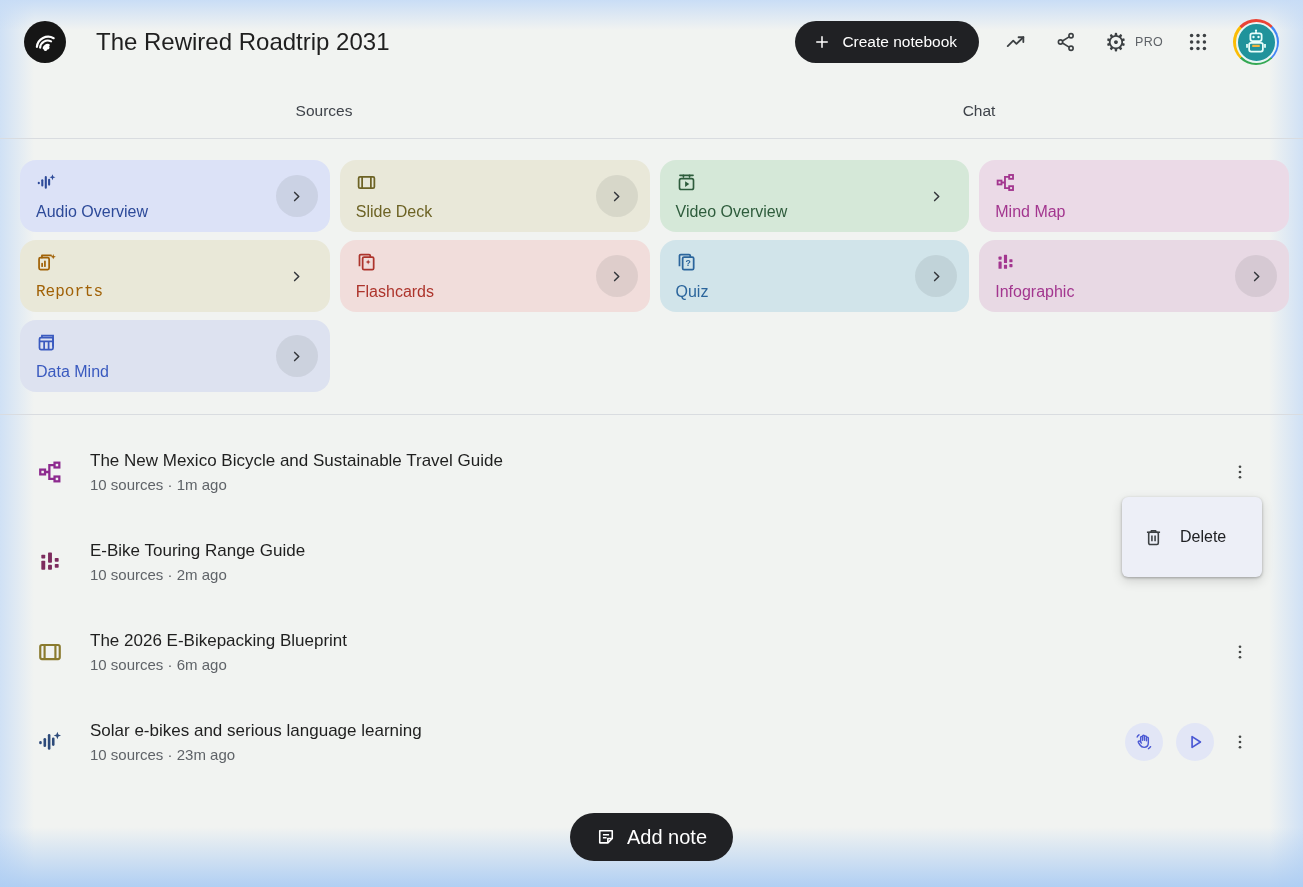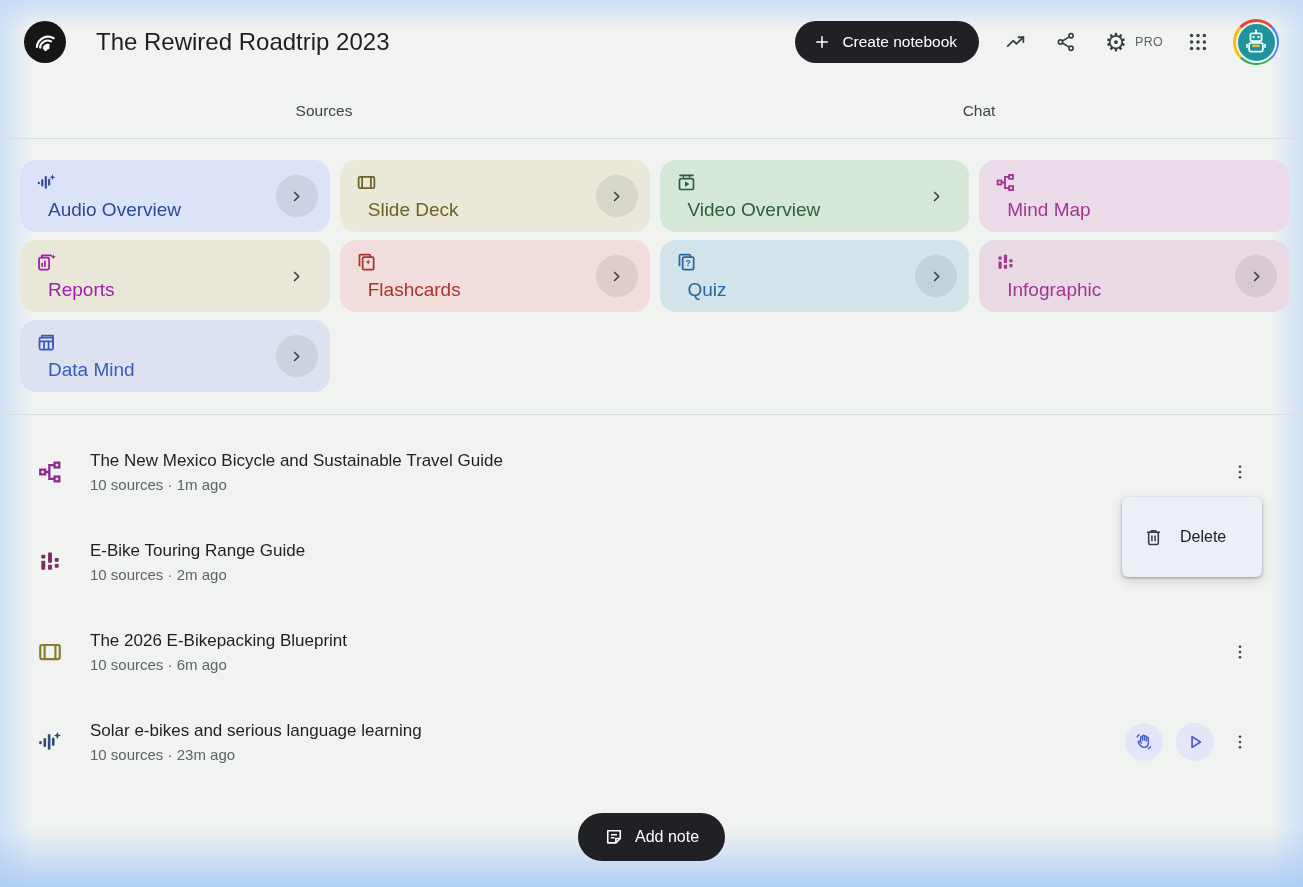--- a/index.html
+++ b/index.html
@@ -31,21 +31,21 @@
   .avatar-inner { width:100%; height:100%; border-radius:50%; background:#20939b; display:flex; align-items:center; justify-content:center; overflow:hidden; border:2px solid #e8f6f5; }
   .avatar-inner svg { width:30px; height:30px; }
   
   .tabs { display:flex; height:55px; border-bottom:1px solid #d9dce0;gap:7px; }
   .tab { flex:1; display:flex; align-items:center; justify-content:center; font-size:15.5px; color:#3f434a; cursor:pointer; position:relative; }
   .tab.active::after { content:""; position:absolute; bottom:0; left:50%; transform:translateX(-50%); width:56px; height:3px; border-radius:3px 3px 0 0; background:#1a5fd0; }
   
   .tools { display:grid; grid-template-columns:repeat(4, 1fr); gap:8px 10px; padding:21px 14px 22px 20px; }
   .card { height:72px; border-radius:16px; position:relative; padding:12px 16px; cursor:pointer; }
   .cicon svg { width:21px; height:21px; display:block; }
-  .clabel { position:absolute; left:16px; bottom:11px; font-size:19px; font-weight:500;margin-left:12px; }
+  .clabel { position:absolute; left:16px; bottom:11px; font-size:16px; font-weight:500; }
   .chev { position:absolute; right:12px; top:50%; transform:translateY(-50%); width:42px; height:42px; border-radius:50%; display:flex; align-items:center; justify-content:center; color:#35383d; }
   .chev.circle { background:rgba(60,64,67,.10); }
   .chev svg { width:15px; height:15px; }
   .divider { height:1px; background:#d9dce0; }
   
   .list { position:relative; padding:12px 24px 0; }
   .list-item { height:90px; display:flex; align-items:center; }
   .item-icon { width:28px; margin-left:13px; flex:none; display:flex; }
   .item-icon svg { width:26px; height:26px; }
   .item-text { margin-left:25px; }
@@ -55,38 +55,38 @@
   .circle-btn { width:38px; height:38px; border-radius:50%; background:#e2e6f6; color:#4a58d4; display:flex; align-items:center; justify-content:center; cursor:pointer; }
   .circle-btn svg { width:20px; height:20px; }
   .dots-btn { width:26px; height:44px; display:flex; align-items:center; justify-content:center; color:#444746; cursor:pointer; }
   .dots-btn svg { width:18px; height:18px; }
   .context-menu { position:absolute; top:82px; left:1115px; width:140px; height:80px; background:#edeff7; border-radius:6px;
     box-shadow:0 1px 3px rgba(0,0,0,.28), 0 4px 12px rgba(0,0,0,.14); display:flex; align-items:center; gap:16px; padding-left:21px; z-index:6; cursor:pointer;margin-left:7px; }
   .context-menu svg { width:21px; height:21px; color:#3c4043; }
   .menu-label { font-size:16px; color:#202124; }
   
   .footer { display:flex; justify-content:center; margin-top:26px; }
-  .add-note { display:flex; align-items:center; gap:11px; background:#202124; color:#fff; height:48px; border-radius:24px; padding:0 26px; font-size:16px; font-weight:500; cursor:pointer; }
+  .add-note { display:flex; align-items:center; gap:11px; background:#202124; color:#fff; height:48px; border-radius:24px; padding:0 26px; font-size:20px; font-weight:500; cursor:pointer; }
   .add-note svg { width:20px; height:20px; }
 </style>
 </head>
 <body>
 
 <div class="page">
 
   <div class="header">
     <div class="logo">
       <svg viewBox="0 0 24 24" fill="none" stroke="#ffffff" stroke-width="2" stroke-linecap="round">
         <path d="M4.5 16.5A10.5 10.5 0 0 1 20 8.5"></path>
         <path d="M7.5 17.2A7 7 0 0 1 17.6 11.4"></path>
         <path d="M10.8 17.8a3.6 3.6 0 0 1 4.6-2.9"></path>
         <path d="M12.5 18.6a1.6 1.6 0 0 1 2-1.4" stroke-width="3.4"></path>
       </svg>
     </div>
-    <div class="nb-title">The Rewired Roadtrip 2023</div>
+    <div class="nb-title">The Rewired Roadtrip 2031</div>
     <div class="header-right">
       <div class="create-btn">
         <svg viewBox="0 0 24 24" fill="none" stroke="currentColor" stroke-width="2" stroke-linecap="round">
             <path d="M12 5v14M5 12h14"></path>
           </svg>
         <span>Create notebook</span>
       </div>
       <div class="icon-btn">
         <svg viewBox="0 0 24 24" fill="none" stroke="currentColor" stroke-width="2" stroke-linecap="round" stroke-linejoin="round">
             <path d="M3 16.5l6-6 3.5 3.5L20 6.8"></path>
@@ -174,21 +174,21 @@
           <svg viewBox="0 0 24 24" fill="none" stroke="currentColor" stroke-width="2.5" stroke-linecap="round" stroke-linejoin="round">
             <path d="M9 5.5l6.6 6.5L9 18.5"></path>
           </svg>
         </span></div>
       <div class="card" style="background: rgb(235, 218, 231); color: rgb(163, 54, 143);"><span class="cicon"><svg viewBox="0 0 24 24" fill="none" stroke="currentColor" stroke-width="2.1">
             <rect x="3" y="9.8" width="4.4" height="4.4"></rect>
             <rect x="16.2" y="3.4" width="4.4" height="4.4"></rect>
             <rect x="16.2" y="16.2" width="4.4" height="4.4"></rect>
             <path d="M7.4 12h4M11.4 12V5.6h4.8M11.4 12v6.4h4.8"></path>
           </svg></span><span class="clabel">Mind Map</span></div>
-      <div class="card" style="background: rgb(233, 232, 216); color: #a21caf;"><span class="cicon"><svg viewBox="0 0 24 24" fill="none" stroke="currentColor" stroke-width="2" stroke-linecap="round" stroke-linejoin="round">
+      <div class="card" style="background: rgb(233, 232, 216); color: #a16207; font-family: Liberation Mono, monospace;"><span class="cicon"><svg viewBox="0 0 24 24" fill="none" stroke="currentColor" stroke-width="2" stroke-linecap="round" stroke-linejoin="round">
             <path d="M6.8 6.3V3.8h10.4"></path>
             <rect x="3.5" y="6.3" width="11.5" height="13.7" rx="1.6"></rect>
             <path d="M7 16.2v-3M10.2 16.2v-5.5"></path>
             <path fill="currentColor" stroke="none" d="M19.7 2.4l.85 2.15L22.7 5.4l-2.15.85-.85 2.15-.85-2.15L16.7 5.4l2.15-.85z"></path>
           </svg></span><span class="clabel">Reports</span><span class="chev">
           <svg viewBox="0 0 24 24" fill="none" stroke="currentColor" stroke-width="2.5" stroke-linecap="round" stroke-linejoin="round">
             <path d="M9 5.5l6.6 6.5L9 18.5"></path>
           </svg>
         </span></div>
       <div class="card" style="background: rgb(241, 221, 219); color: rgb(173, 52, 44);"><span class="cicon"><svg viewBox="0 0 24 24" fill="none" stroke="currentColor" stroke-width="2" stroke-linejoin="round">

